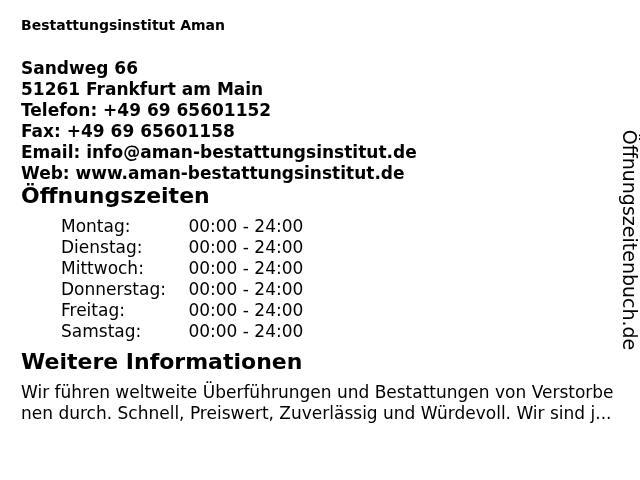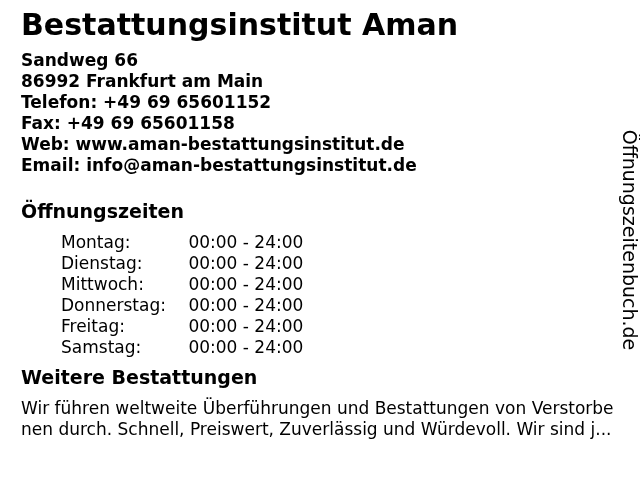--- a/index.html
+++ b/index.html
@@ -12,35 +12,35 @@
     font-size: 17px;
     line-height: 21px;
     position: relative;
     overflow: hidden;
   }
   .page {
     padding: 12px 0 0 21px;
   }
   h1.title {
     font-family: "DejaVu Sans", sans-serif;
-    font-size: 30px;
+    font-size: 14px;
     line-height: 26px;
     font-weight: bold;
-    margin: 0 0 12px 0;
+    margin: 0 0 20px 0;
   }
   .contact .line {
     margin: 0;
     white-space: nowrap;
     font-weight: bold;
   }
   h2.section {
-    font-size: 19px;
+    font-size: 22px;
     line-height: 23px;
     font-weight: bold;
-    margin: 24px 0 9px 0;
+    margin: 0 0 9px 0;
   }
   h2.section.more-info {
     margin-top: 8px;
   }
   .hours .hrow {
     white-space: nowrap;
     margin-left: 40px;
   }
   .hours .day {
     display: inline-block;
@@ -62,25 +62,25 @@
 </style>
 </head>
 <body>
 
 <main class="page">
 
   <h1 class="title">Bestattungsinstitut Aman</h1>
 
   <div class="contact">
     <div class="line">Sandweg 66</div>
-    <div class="line">86992 Frankfurt am Main</div>
+    <div class="line">51261 Frankfurt am Main</div>
     <div class="line">Telefon: +49 69 65601152</div>
     <div class="line">Fax: +49 69 65601158</div>
+    <div class="line">Email: info@aman-bestattungsinstitut.de</div>
     <div class="line">Web: www.aman-bestattungsinstitut.de</div>
-    <div class="line">Email: info@aman-bestattungsinstitut.de</div>
   </div>
 
   <h2 class="section">Öffnungszeiten</h2>
 
   <div class="hours">
     <div class="hrow">
       <span class="day">Montag:</span>
       <span class="time">00:00 - 24:00</span>
     </div>
     <div class="hrow">
@@ -98,21 +98,21 @@
     <div class="hrow">
       <span class="day">Freitag:</span>
       <span class="time">00:00 - 24:00</span>
     </div>
     <div class="hrow">
       <span class="day">Samstag:</span>
       <span class="time">00:00 - 24:00</span>
     </div>
   </div>
 
-  <h2 class="section more-info">Weitere Bestattungen</h2>
+  <h2 class="section more-info">Weitere Informationen</h2>
 
   <div class="para">
     <div class="pline">Wir führen weltweite Überführungen und Bestattungen von Verstorbe</div>
     <div class="pline">nen durch. Schnell, Preiswert, Zuverlässig und Würdevoll. Wir sind j...</div>
   </div>
 
 </main>
 
 <div class="watermark">Öffnungszeitenbuch.de</div>
 

